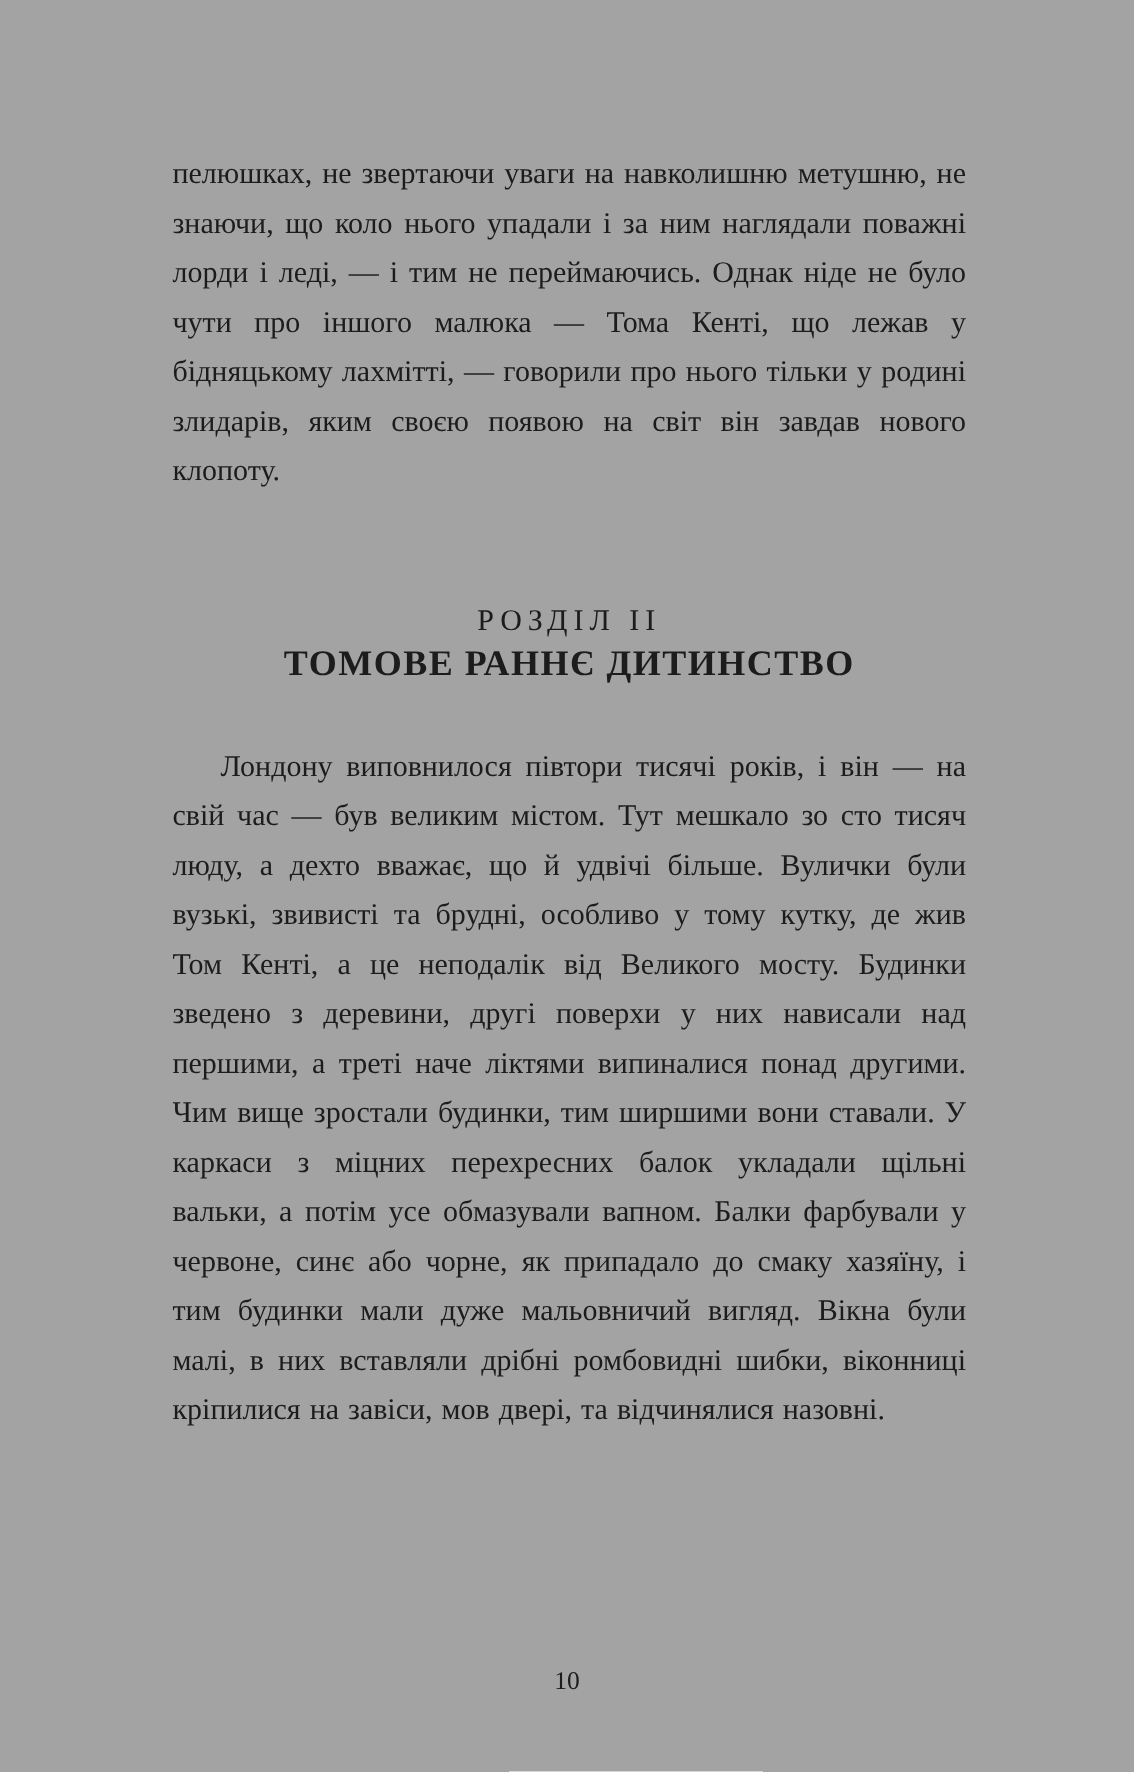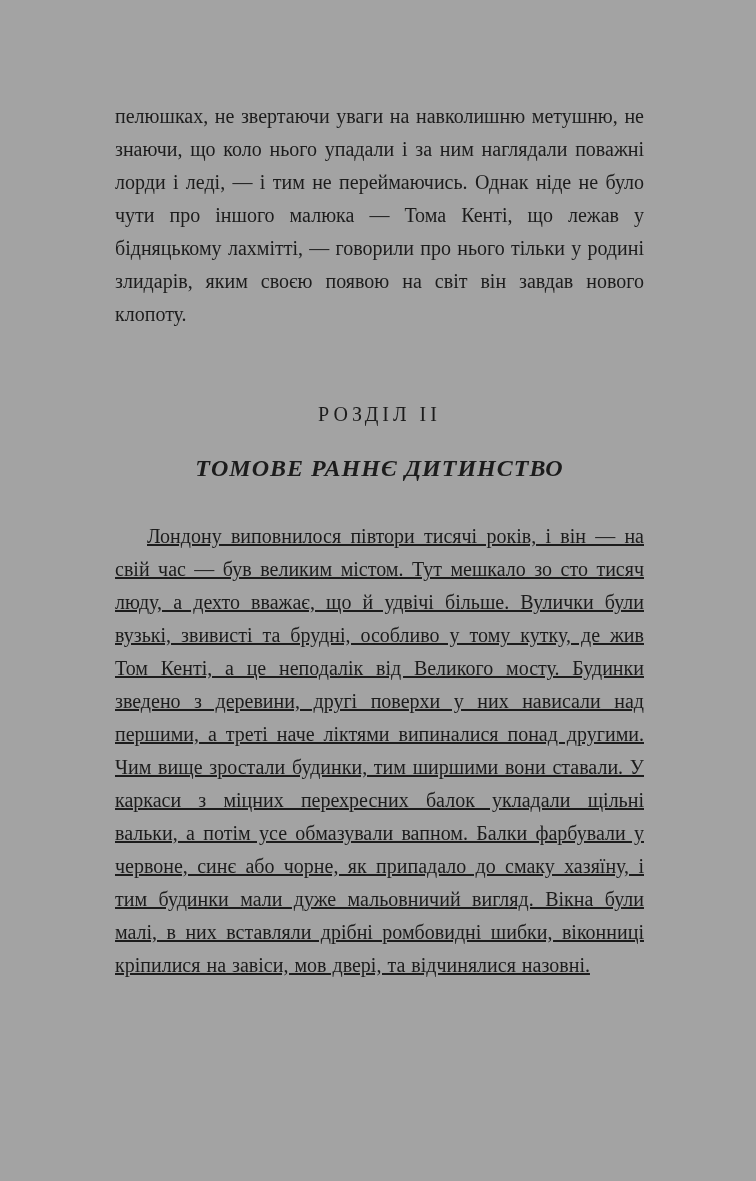--- a/index.html
+++ b/index.html
@@ -25,39 +25,37 @@
   }
   .para {
     font-size: 20px;
     line-height: 33px;
     text-align: justify;
     margin: 0;
     word-spacing: 1px;
   }
   .para.indent {
     text-indent: 32px;
-    text-decoration: underline;
   }
   .chapter-head {
     margin-top: 72px;
     margin-bottom: 38px;
     text-align: center;
   }
   .chapter-label {
     font-size: 20px;
     letter-spacing: 4px;
     font-weight: 400;
-    margin: 0 0 29px 0;
+    margin: 0 0 4px 0;
   }
   .chapter-title {
     font-size: 24px;
     font-weight: 700;
     letter-spacing: 1px;
     margin: 0;
-    font-style: italic;
   }
   .folio {
     position: absolute;
     left: 0;
     width: 756px;
     bottom: 50px;
     text-align: center;
     font-size: 17px;
     color: #1c1c1c;
   }
@@ -74,14 +72,15 @@
     <div class="chapter-head">
       <p class="chapter-label">РОЗДІЛ II</p>
       <h1 class="chapter-title">ТОМОВЕ РАННЄ ДИТИНСТВО</h1>
     </div>
 
 
     <p class="para indent">Лондону виповнилося півтори тисячі років, і він — на свій час — був великим містом. Тут мешкало зо сто тисяч люду, а дехто вважає, що й удвічі більше. Вулички були вузькі, звивисті та брудні, особливо у тому кутку, де жив Том Кенті, а це неподалік від Великого мосту. Будинки зведено з деревини, другі поверхи у них нависали над першими, а треті наче ліктями випиналися понад другими. Чим вище зростали будинки, тим ширшими вони ставали. У каркаси з міцних перехресних балок укладали щільні вальки, а потім усе обмазували вапном. Балки фарбували у червоне, синє або чорне, як припадало до смаку хазяїну, і тим будинки мали дуже мальовничий вигляд. Вікна були малі, в них вставляли дрібні ромбовидні шибки, віконниці кріпилися на завіси, мов двері, та відчинялися назовні.</p>
 
   </div>
 
+  <div class="folio">10</div>
 
 </div>
 
 </body></html>

